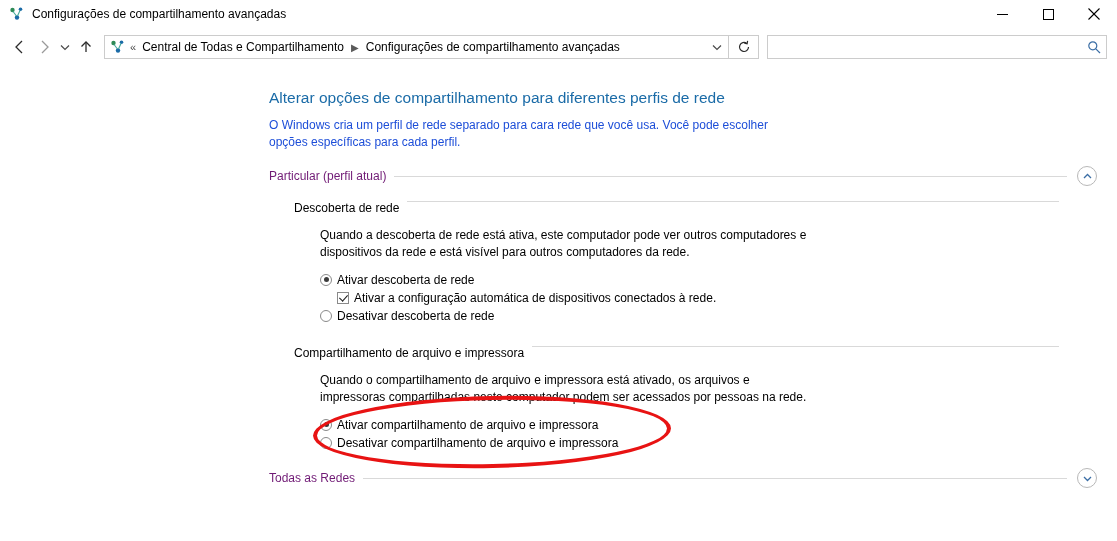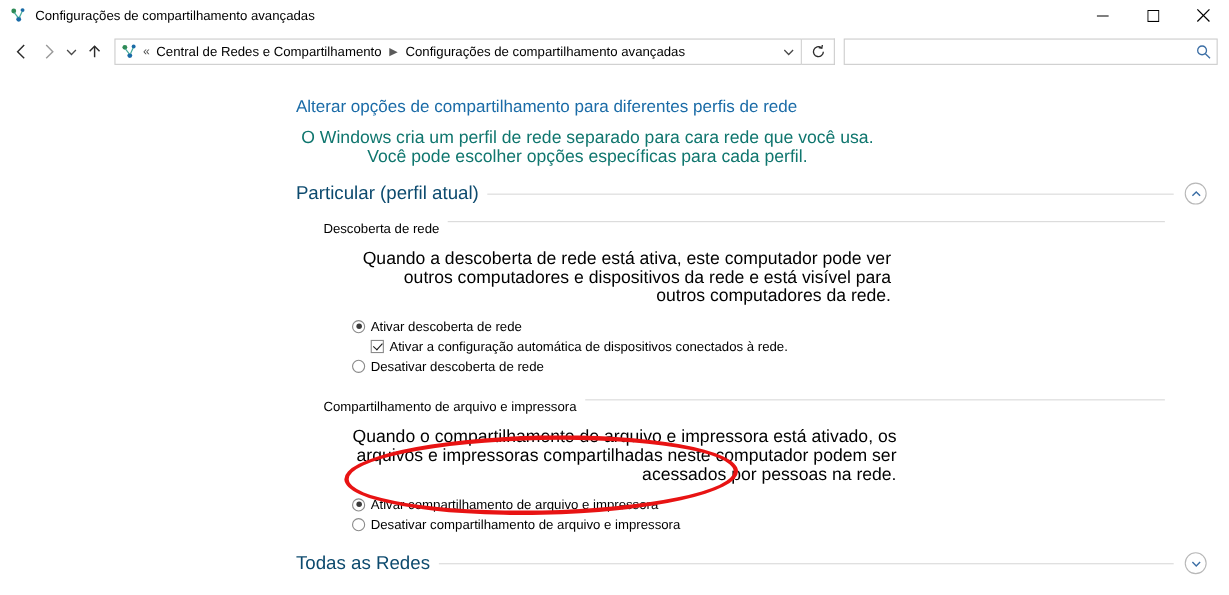--- a/index.html
+++ b/index.html
@@ -172,37 +172,36 @@
     padding-top: 23px;
     padding-right: 20px;
   }
   .page-title {
     color: #1a6ba7;
     font-size: 15.5px;
     margin: 0 0 10px 0;
     font-weight: normal;
   }
   .page-desc {
-    font-size: 16px;
-    color: #0f766e;
+    font-size: 12px;
+    color: #1d4ed8;
     line-height: 17px;
     width: 530px;
     margin-bottom: 14px;
-    text-align: center;
   }
 
   .profile-header {
     display: flex;
     align-items: center;
     height: 22px;
     margin-top: 6px;
   }
   .profile-name {
-    font-size: 17px;
-    color: #0c4a6e;
+    font-size: 12px;
+    color: #701a75;
     white-space: nowrap;
     padding-right: 8px;
   }
   .profile-rule {
     flex: 1 1 auto;
     height: 1px;
     background: #d9d9d9;
   }
   .chev-circle {
     width: 18px;
@@ -236,25 +235,24 @@
     flex: 1 1 auto;
     height: 1px;
     background: #d9d9d9;
     margin-right: 38px;
   }
   .section-body {
     margin-left: 26px;
     margin-top: 12px;
   }
   .section-text {
-    font-size: 16px;
+    font-size: 12px;
     line-height: 17px;
     width: 490px;
     margin-bottom: 10px;
-    text-align: right;
   }
 
   .opt-row {
     display: flex;
     align-items: center;
     height: 17px;
     margin: 1px 0;
   }
   .radio {
     width: 12px;
@@ -381,21 +379,21 @@
     <span class="crumb-icon">
       <svg width="16" height="16" viewBox="0 0 16 16">
         <circle cx="3.5" cy="4" r="2.2" fill="#2e8b57"></circle>
         <circle cx="11.5" cy="3.2" r="1.8" fill="#1a6ba7"></circle>
         <circle cx="8" cy="11.5" r="2.2" fill="#1a6ba7"></circle>
         <path d="M4 5.5 L7.5 10" stroke="#4a9" stroke-width="1.1" fill="none"></path>
         <path d="M11 4.6 L8.6 9.8" stroke="#4a9" stroke-width="1.1" fill="none"></path>
       </svg>
     </span>
     <span class="crumb-chev-small">«</span>
-    <span class="crumb">Central de Redes e Compartilhamento</span>
+    <span class="crumb">Central de Todas e Compartilhamento</span>
     <span class="crumb-sep">▶</span>
     <span class="crumb">Configurações de compartilhamento avançadas</span>
     <span class="crumb-spacer"></span>
     <span class="crumb-drop">
       <svg width="12" height="12" viewBox="0 0 12 12">
           <path d="M2 4.5 L6 8.5 L10 4.5" fill="none" stroke="#4a4a4a" stroke-width="1.2"></path>
         </svg>
     </span>
   </div>
 

